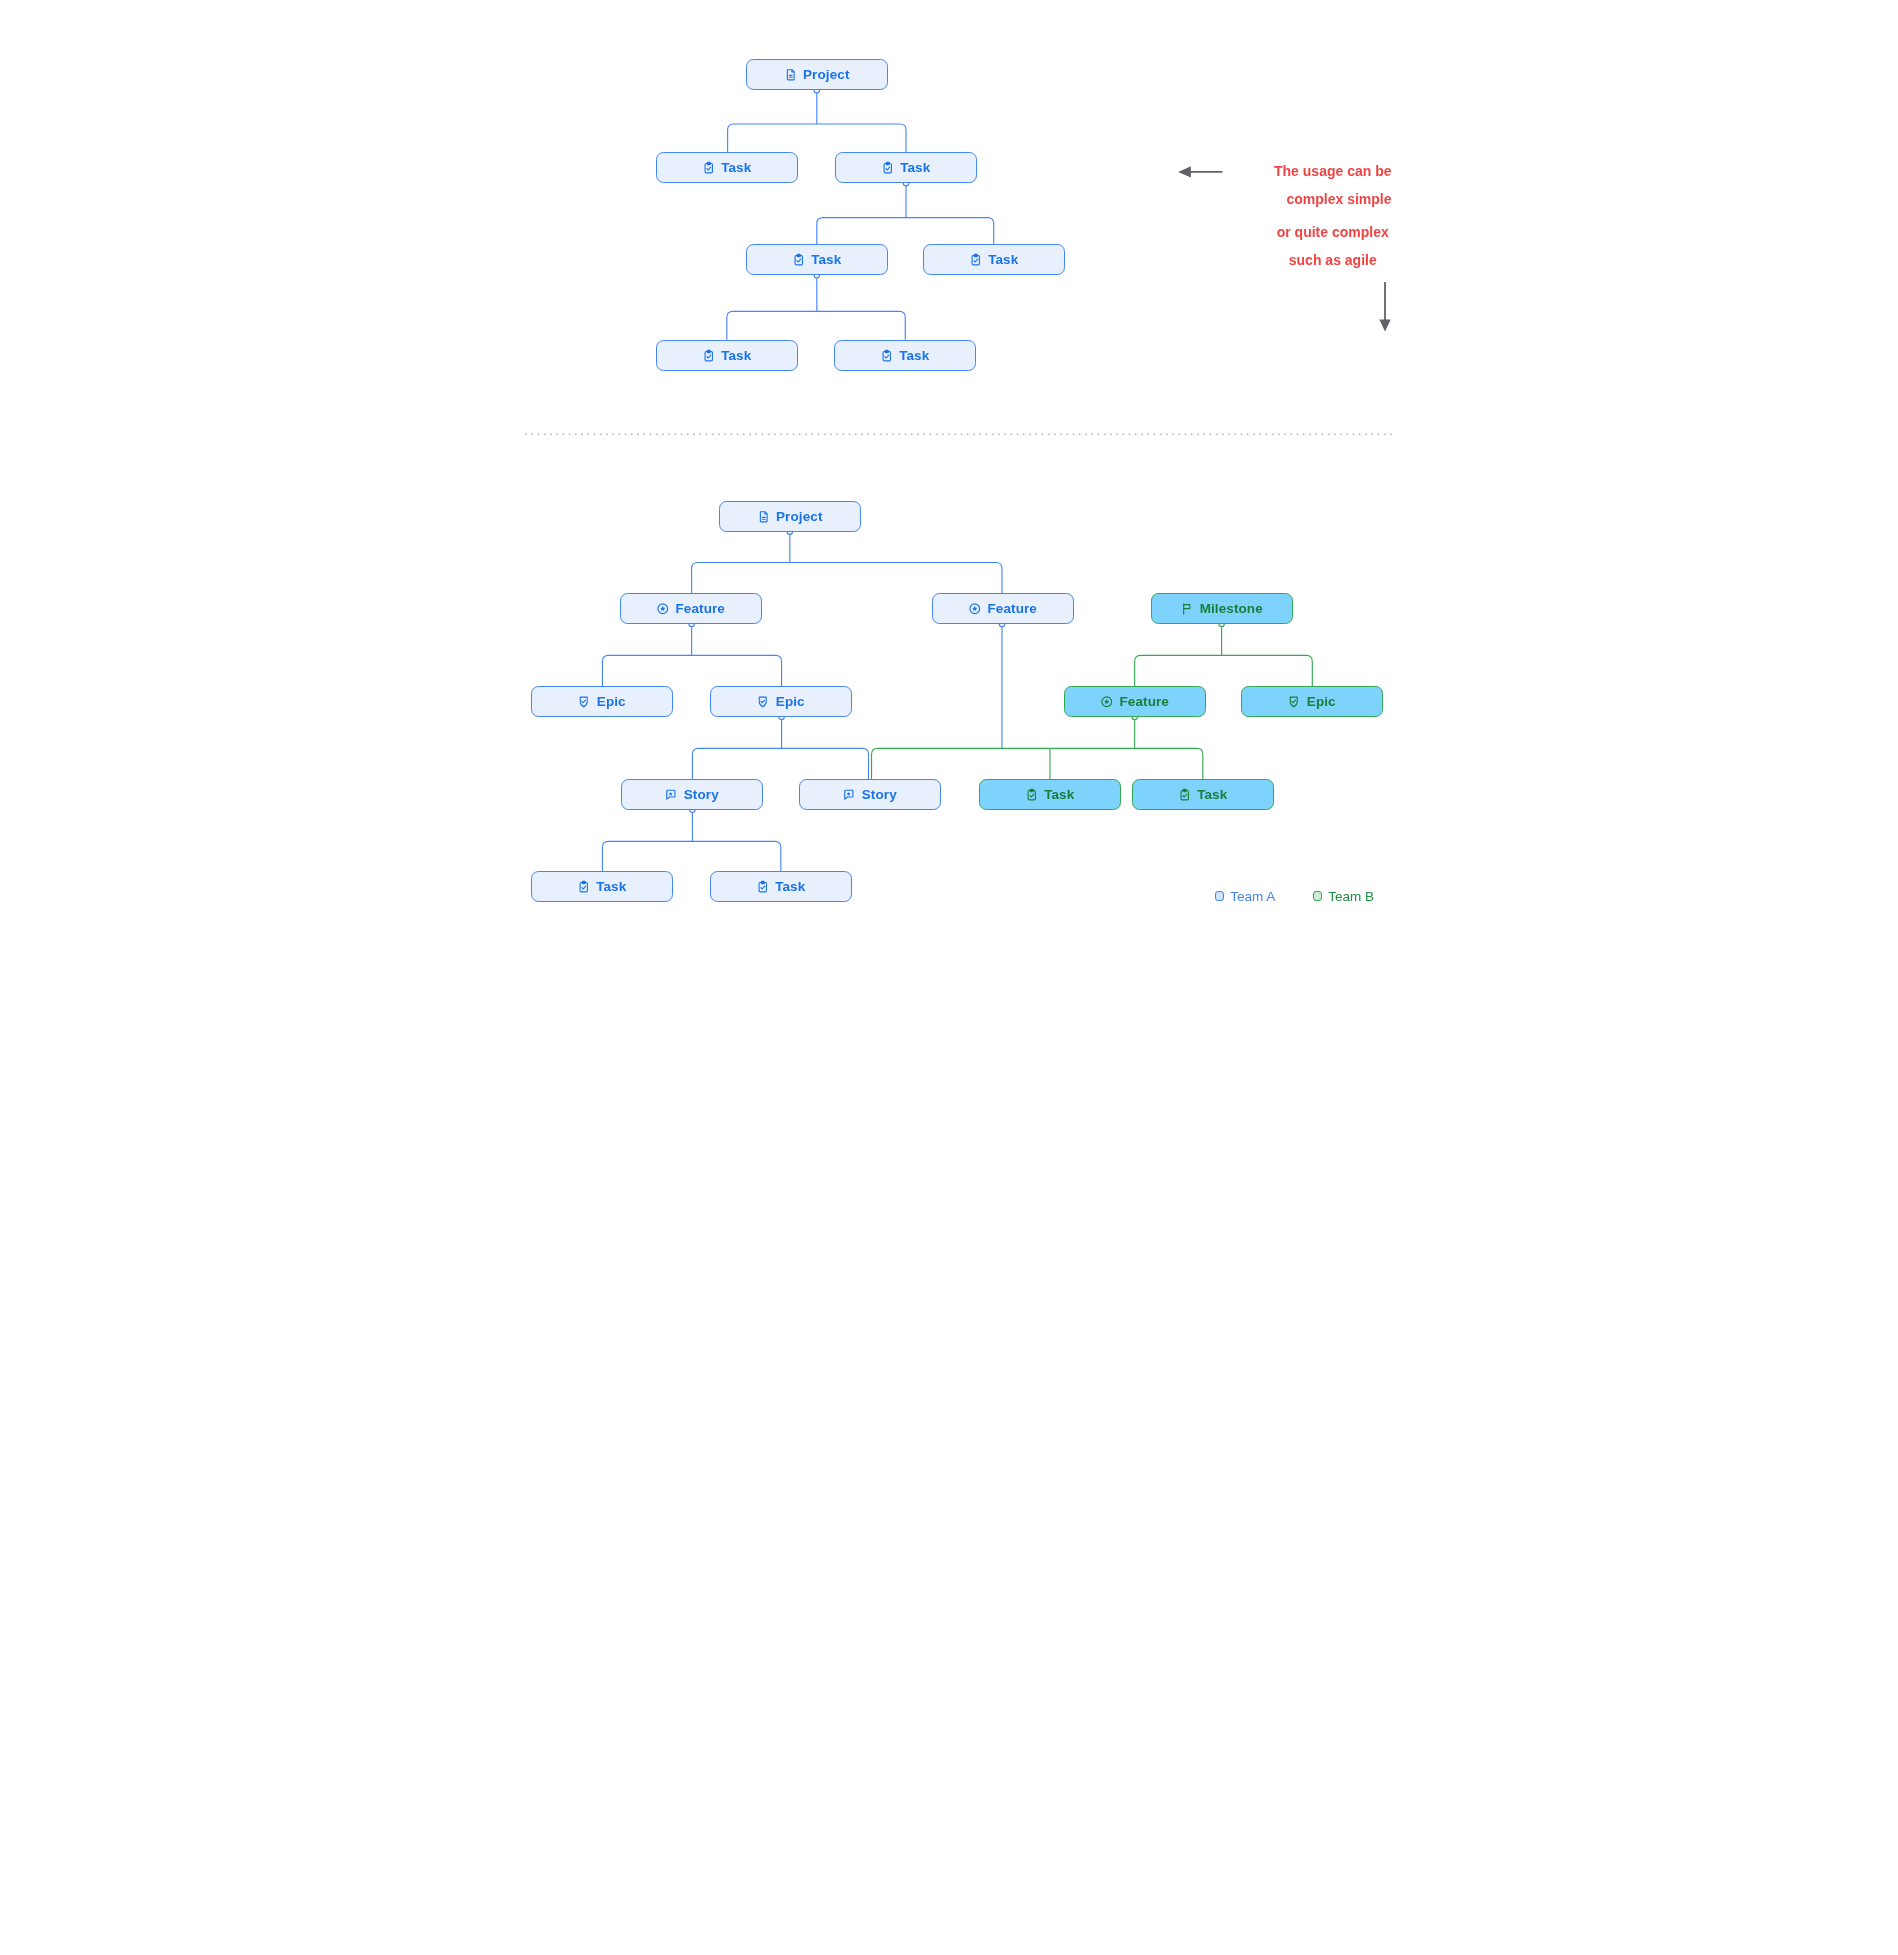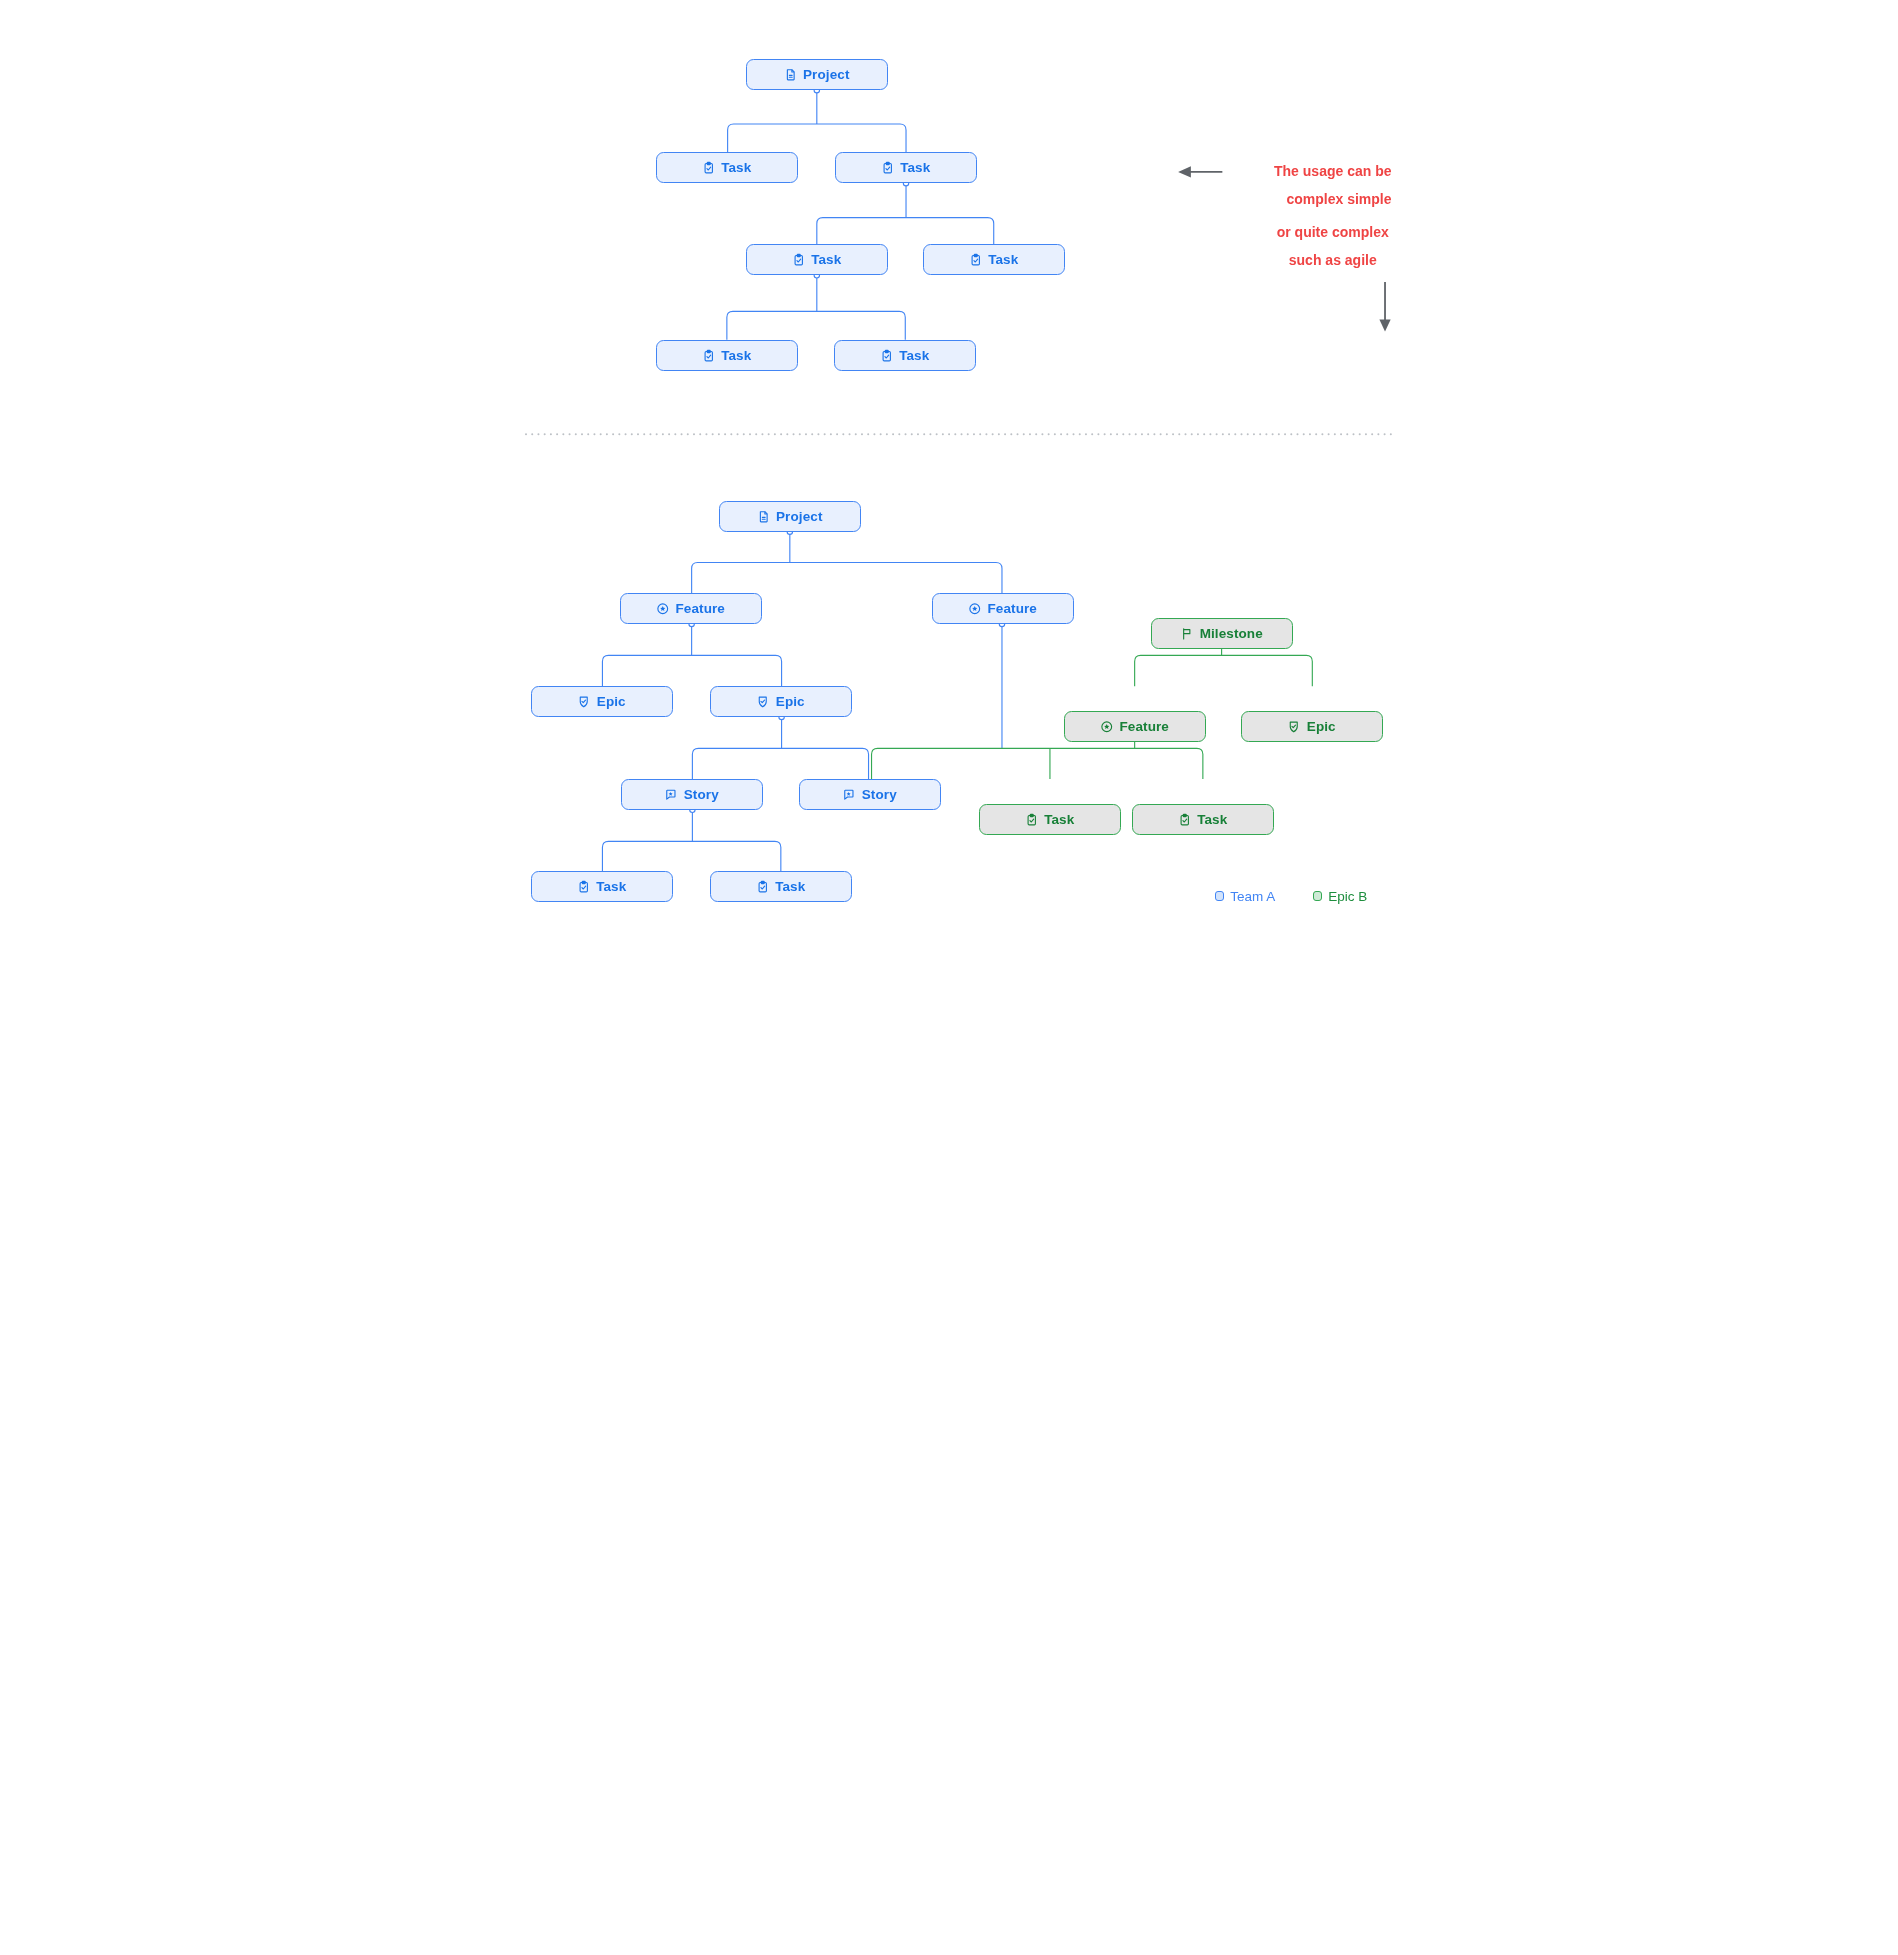--- a/index.html
+++ b/index.html
@@ -15,21 +15,21 @@
   .node{
     position:absolute;
     box-sizing:border-box;
     display:flex;align-items:center;justify-content:center;
     gap:6px;
     border-radius:7.5px;
     font-size:13.5px;font-weight:700;
     letter-spacing:0.1px;
     background:#E8F0FE;border:1.1px solid #4285F4;color:#1A73E8;
   }
-  .node.team-b{background:#e5e5e5;border-color:#34A853;color:#188038;margin-top:25px;}
+  .node.team-b{background:#7dd3fc;border-color:#34A853;color:#188038;}
   .node .ic{width:13.5px;height:13.5px;flex:0 0 auto;}
   .annotation{
     position:absolute;
     right:32px;top:157px;
     text-align:right;
     color:#ef4444;
     font-size:14px;line-height:28px;
     font-weight:700;
   }
   .annotation p{margin:0;}
@@ -260,17 +260,17 @@
     </p>
   </div>
 
   <div class="legend" id="legend">
       <div class="legend-item" style="left: 740px; color: rgb(66, 133, 244);">
         <span class="legend-swatch" style="background: rgb(210, 227, 252); border-color: rgb(66, 133, 244);"></span>
         <span>Team A</span>
       </div>
       <div class="legend-item" style="left: 838px; color: rgb(30, 142, 62);">
         <span class="legend-swatch" style="background: rgb(206, 234, 214); border-color: rgb(52, 168, 83);"></span>
-        <span>Epic B</span>
+        <span>Team B</span>
       </div>
     </div>
 </div>
 
 
 </body></html>

